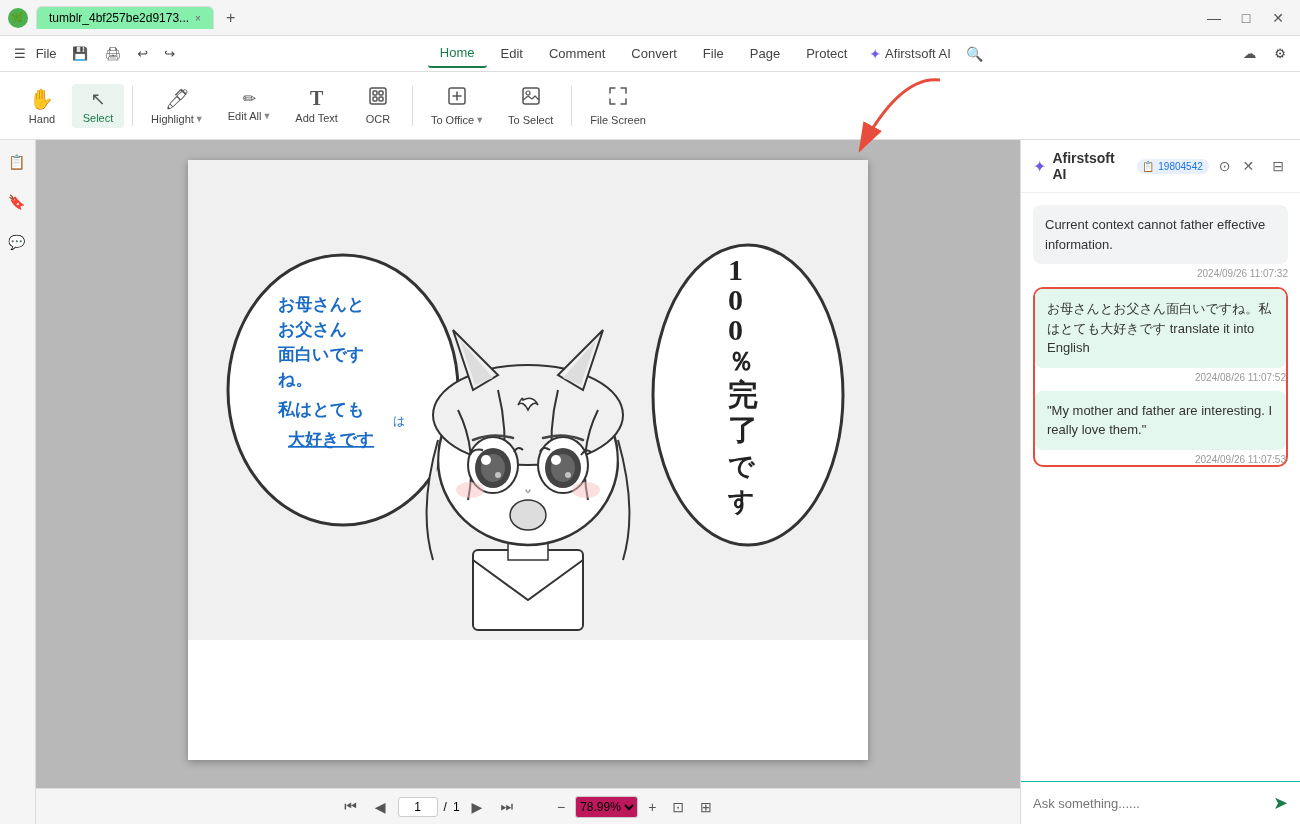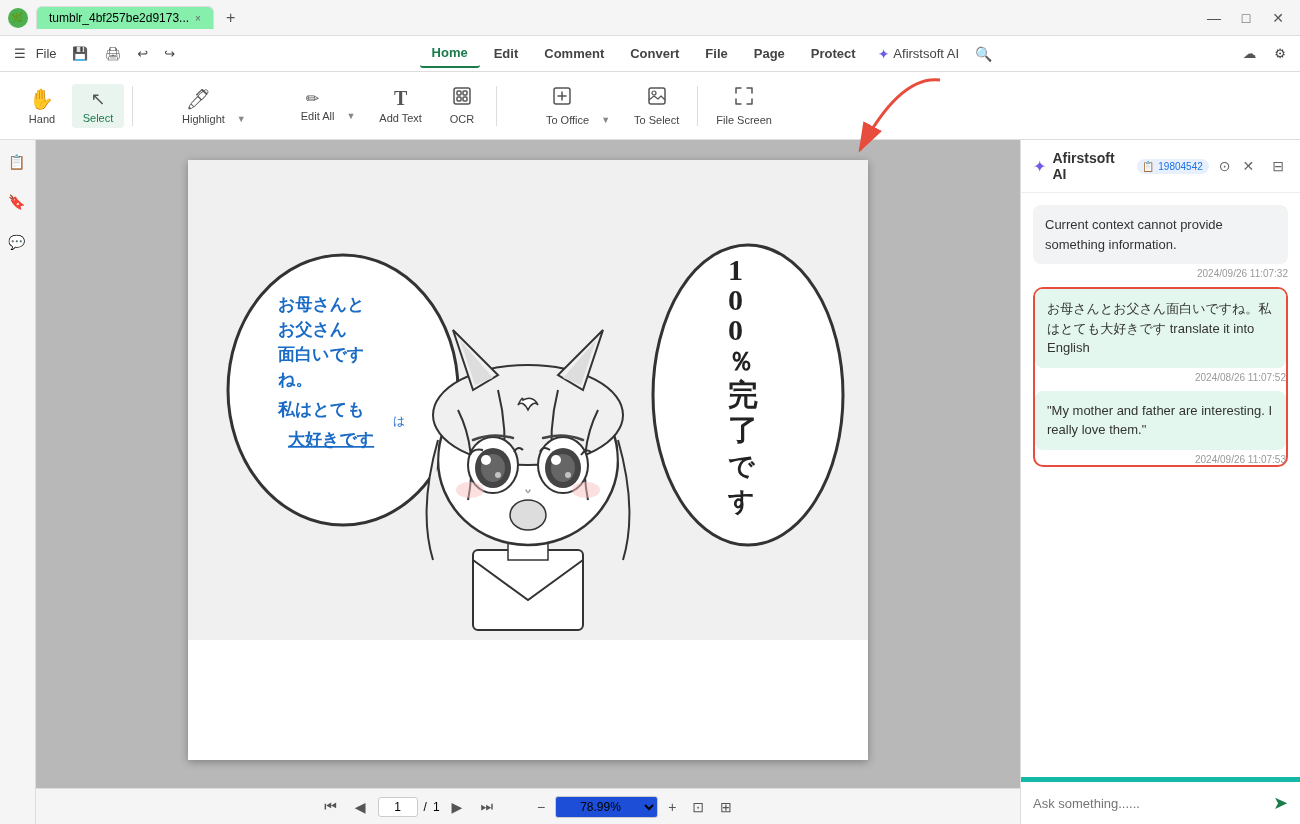--- a/index.html
+++ b/index.html
@@ -29,21 +29,21 @@
       background: #fff;
       display: flex;
       align-items: center;
       padding: 0 8px;
       border-bottom: 1px solid #ddd;
       gap: 2px;
     }
     .menu-bar-left { display: flex; align-items: center; gap: 4px; margin-right: 8px; }
     .menu-icon-btn { background: none; border: none; cursor: pointer; padding: 4px 6px; border-radius: 3px; display: flex; align-items: center; color: #444; font-size: 13px; }
     .menu-tabs { display: flex; gap: 2px; flex: 1; justify-content: center; }
-    .menu-tab { background: none; border: none; cursor: pointer; padding: 6px 12px; font-size: 13px; color: #444; border-radius: 3px; font-weight: bold; }
+    .menu-tab { background: none; border: none; cursor: pointer; padding: 6px 12px; font-size: 13px; color: #444; border-radius: 3px; }
     .menu-tab.active { color: #1a7b4b; border-bottom: 2px solid #1a7b4b; }
     .menu-right { display: flex; align-items: center; gap: 6px; margin-left: 8px; }
     .ai-btn { background: none; border: none; cursor: pointer; display: flex; align-items: center; gap: 4px; font-size: 13px; color: #444; padding: 4px 8px; border-radius: 3px; }
     .ai-btn .ai-star { color: #6c5ce7; font-size: 14px; }
     .search-btn { background: none; border: none; cursor: pointer; font-size: 14px; color: #555; padding: 4px 6px; }
     .cloud-btn { background: none; border: none; cursor: pointer; color: #555; padding: 4px 6px; }
 
     
     .toolbar {
       height: 68px;
@@ -62,21 +62,21 @@
       padding: 4px 10px;
       border-radius: 4px;
       cursor: pointer;
       min-width: 52px;
     }
     .tool-item.active { background: #e8f4ed; }
     .tool-icon { font-size: 20px; color: #555; }
     .tool-label { font-size: 11px; color: #444; white-space: nowrap; }
     .tool-item.active .tool-label { color: #1a7b4b; }
     .tool-separator { width: 1px; height: 40px; background: #ddd; margin: 0 4px; }
-    .tool-dropdown { display: flex; align-items: center; gap: 12px; margin-left: 31px; }
+    .tool-dropdown { display: flex; align-items: center; gap: 1px; }
     .dropdown-arrow { font-size: 9px; color: #888; }
 
     
     .main-content {
       flex: 1;
       display: flex;
       overflow: hidden;
       background: #d8d8d8;
     }
 
@@ -144,23 +144,23 @@
       border-radius: 3px;
       padding: 2px 6px;
       width: 40px;
       text-align: center;
       font-size: 12px;
     }
     .zoom-control { display: flex; align-items: center; gap: 4px; margin-left: 20px; }
     .zoom-select {
       border: 1px solid #ccc;
       border-radius: 3px;
-      padding: 2px 20px;
+      padding: 2px 0;
       font-size: 12px;
-      background: #1d4ed8;
+      background: #be185d;
     }
 
     
     .ai-panel {
       width: 280px;
       background: #fff;
       border-left: 1px solid #ddd;
       display: flex;
       flex-direction: column;
     }
@@ -209,21 +209,21 @@
       border: 2px solid #e74c3c;
       border-radius: 10px;
       padding: 0;
       display: flex;
       flex-direction: column;
       gap: 8px;
     }
 
     .ai-input-area {
       padding: 10px 12px;
-      border-top: 5px solid #14b8a6;
+      border-top: 1px solid #14b8a6;
       display: flex;
       align-items: center;
       gap: 8px;
     }
     .ai-input {
       flex: 1;
       border: none;
       outline: none;
       font-size: 13px;
       color: #999;
@@ -572,21 +572,21 @@
       </div>
       <button class="ai-header-btn" style="margin-left:4px;">
         <span>⊟</span>
       </button>
     </div>
 
     <div class="ai-messages">
 
       <div class="ai-message">
         <div class="ai-message-bubble">
-          <span>Current context cannot provide something information.</span>
+          <span>Current context cannot father effective information.</span>
         </div>
         <div class="ai-message-time">2024/09/26 11:07:32</div>
       </div>
 
       <div class="message-group-border">
 
         <div class="ai-message">
           <div class="ai-message-bubble" style="background:#e3f7ee;">
             <span>お母さんとお父さん面白いですね。私はとても大好きです  translate it into English</span>
           </div>

